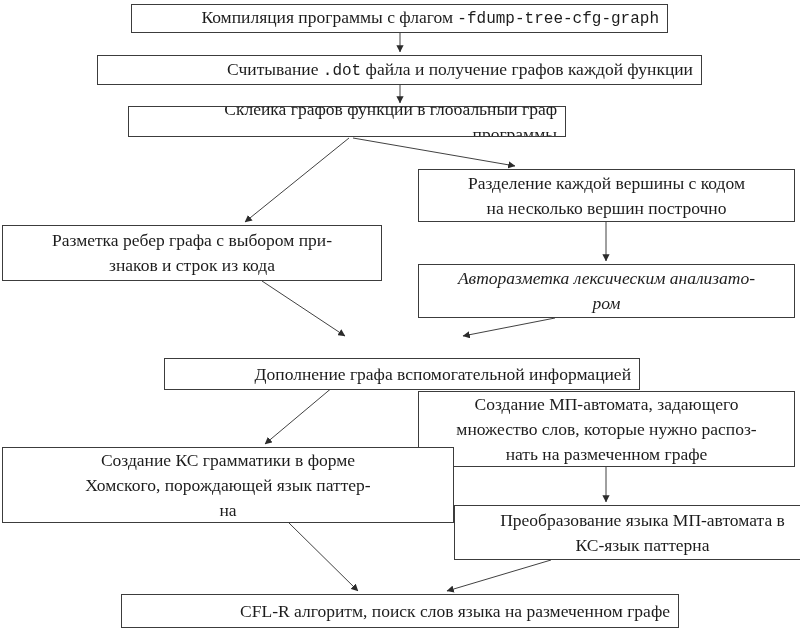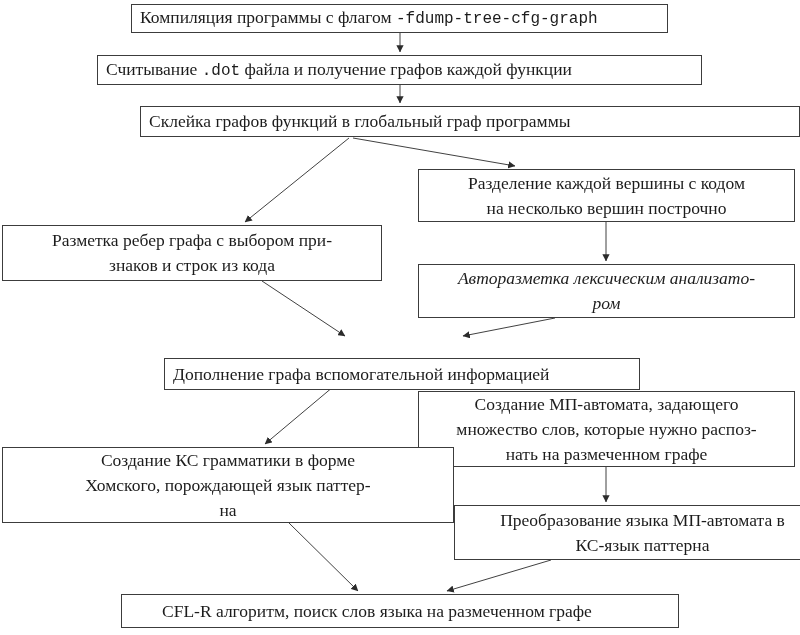--- a/index.html
+++ b/index.html
@@ -24,21 +24,21 @@
     border: 1px solid #3c3c3c;
     background: #ffffff;
     display: flex;
     align-items: center;
     font-size: 17.5px;
     line-height: 25px;
     padding: 0 8px;
     overflow: hidden;
   }
   .txt { width: 100%; text-align: center; }
-  .txt.center { text-align: left; }
+  .txt.center { text-align: right; }
   .txt.pre { white-space: pre-line; }
   .mono {
     font-family: "Liberation Mono", "DejaVu Sans Mono", monospace;
     font-size: 16px;
   }
 </style>
 </head>
 <body>
 
 <div class="canvas">
@@ -64,21 +64,21 @@
   </svg>
 
   <div class="box" style="left:131px; top:4px; width:537px; height:29px;">
     <span class="txt center"><span>Компиляция программы с флагом </span><span class="mono">-fdump-tree-cfg-graph</span></span>
   </div>
 
   <div class="box" style="left:97px; top:55px; width:605px; height:30px;">
     <span class="txt center"><span>Считывание </span><span class="mono">.dot</span><span> файла и получение графов каждой функции</span></span>
   </div>
 
-  <div class="box" style="left:140px; top:106px; width:660px; height:31px;font-family:Liberation Serif, serif;">
+  <div class="box" style="left:128px; top:106px; width:438px; height:31px;font-family:Liberation Serif, serif;">
     <span class="txt center">Склейка графов функций в глобальный граф программы</span>
   </div>
 
   <div class="box" style="left:418px; top:169px; width:377px; height:53px;">
     <span class="txt pre">Разделение каждой вершины с кодом
 на несколько вершин построчно</span>
   </div>
 
   <div class="box" style="left:2px; top:225px; width:380px; height:56px;">
     <span class="txt pre">Разметка ребер графа с выбором при-

